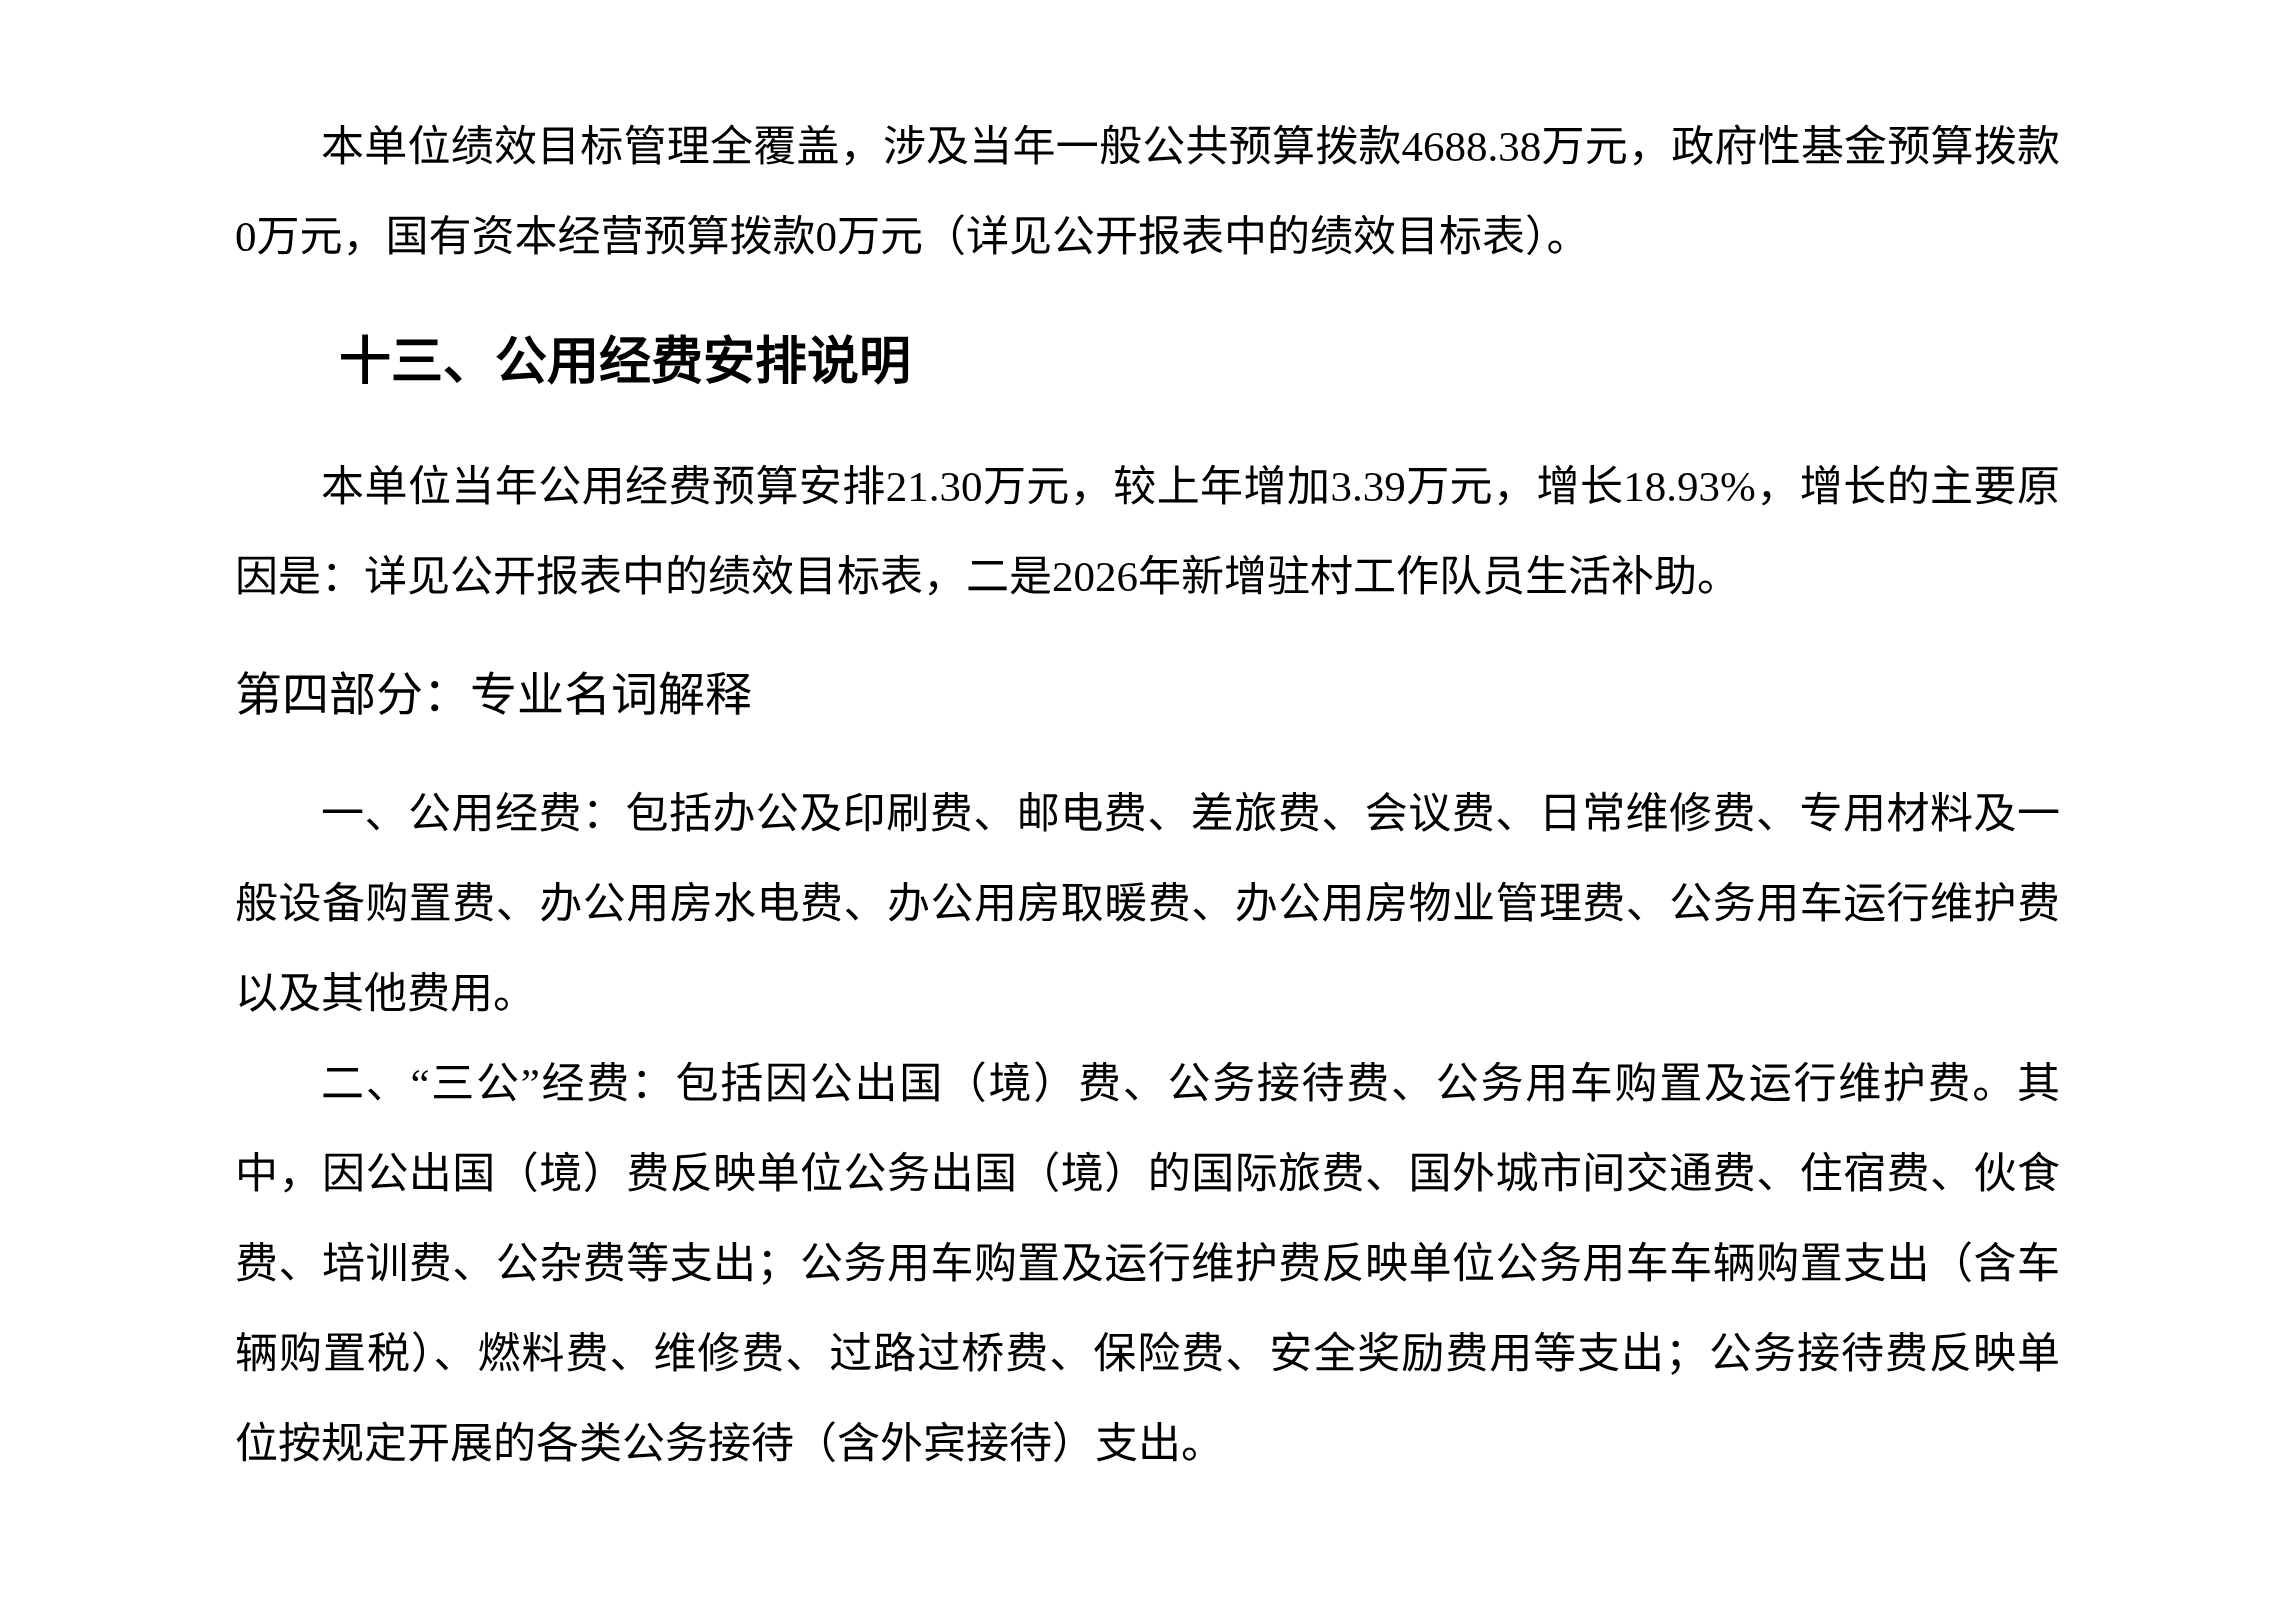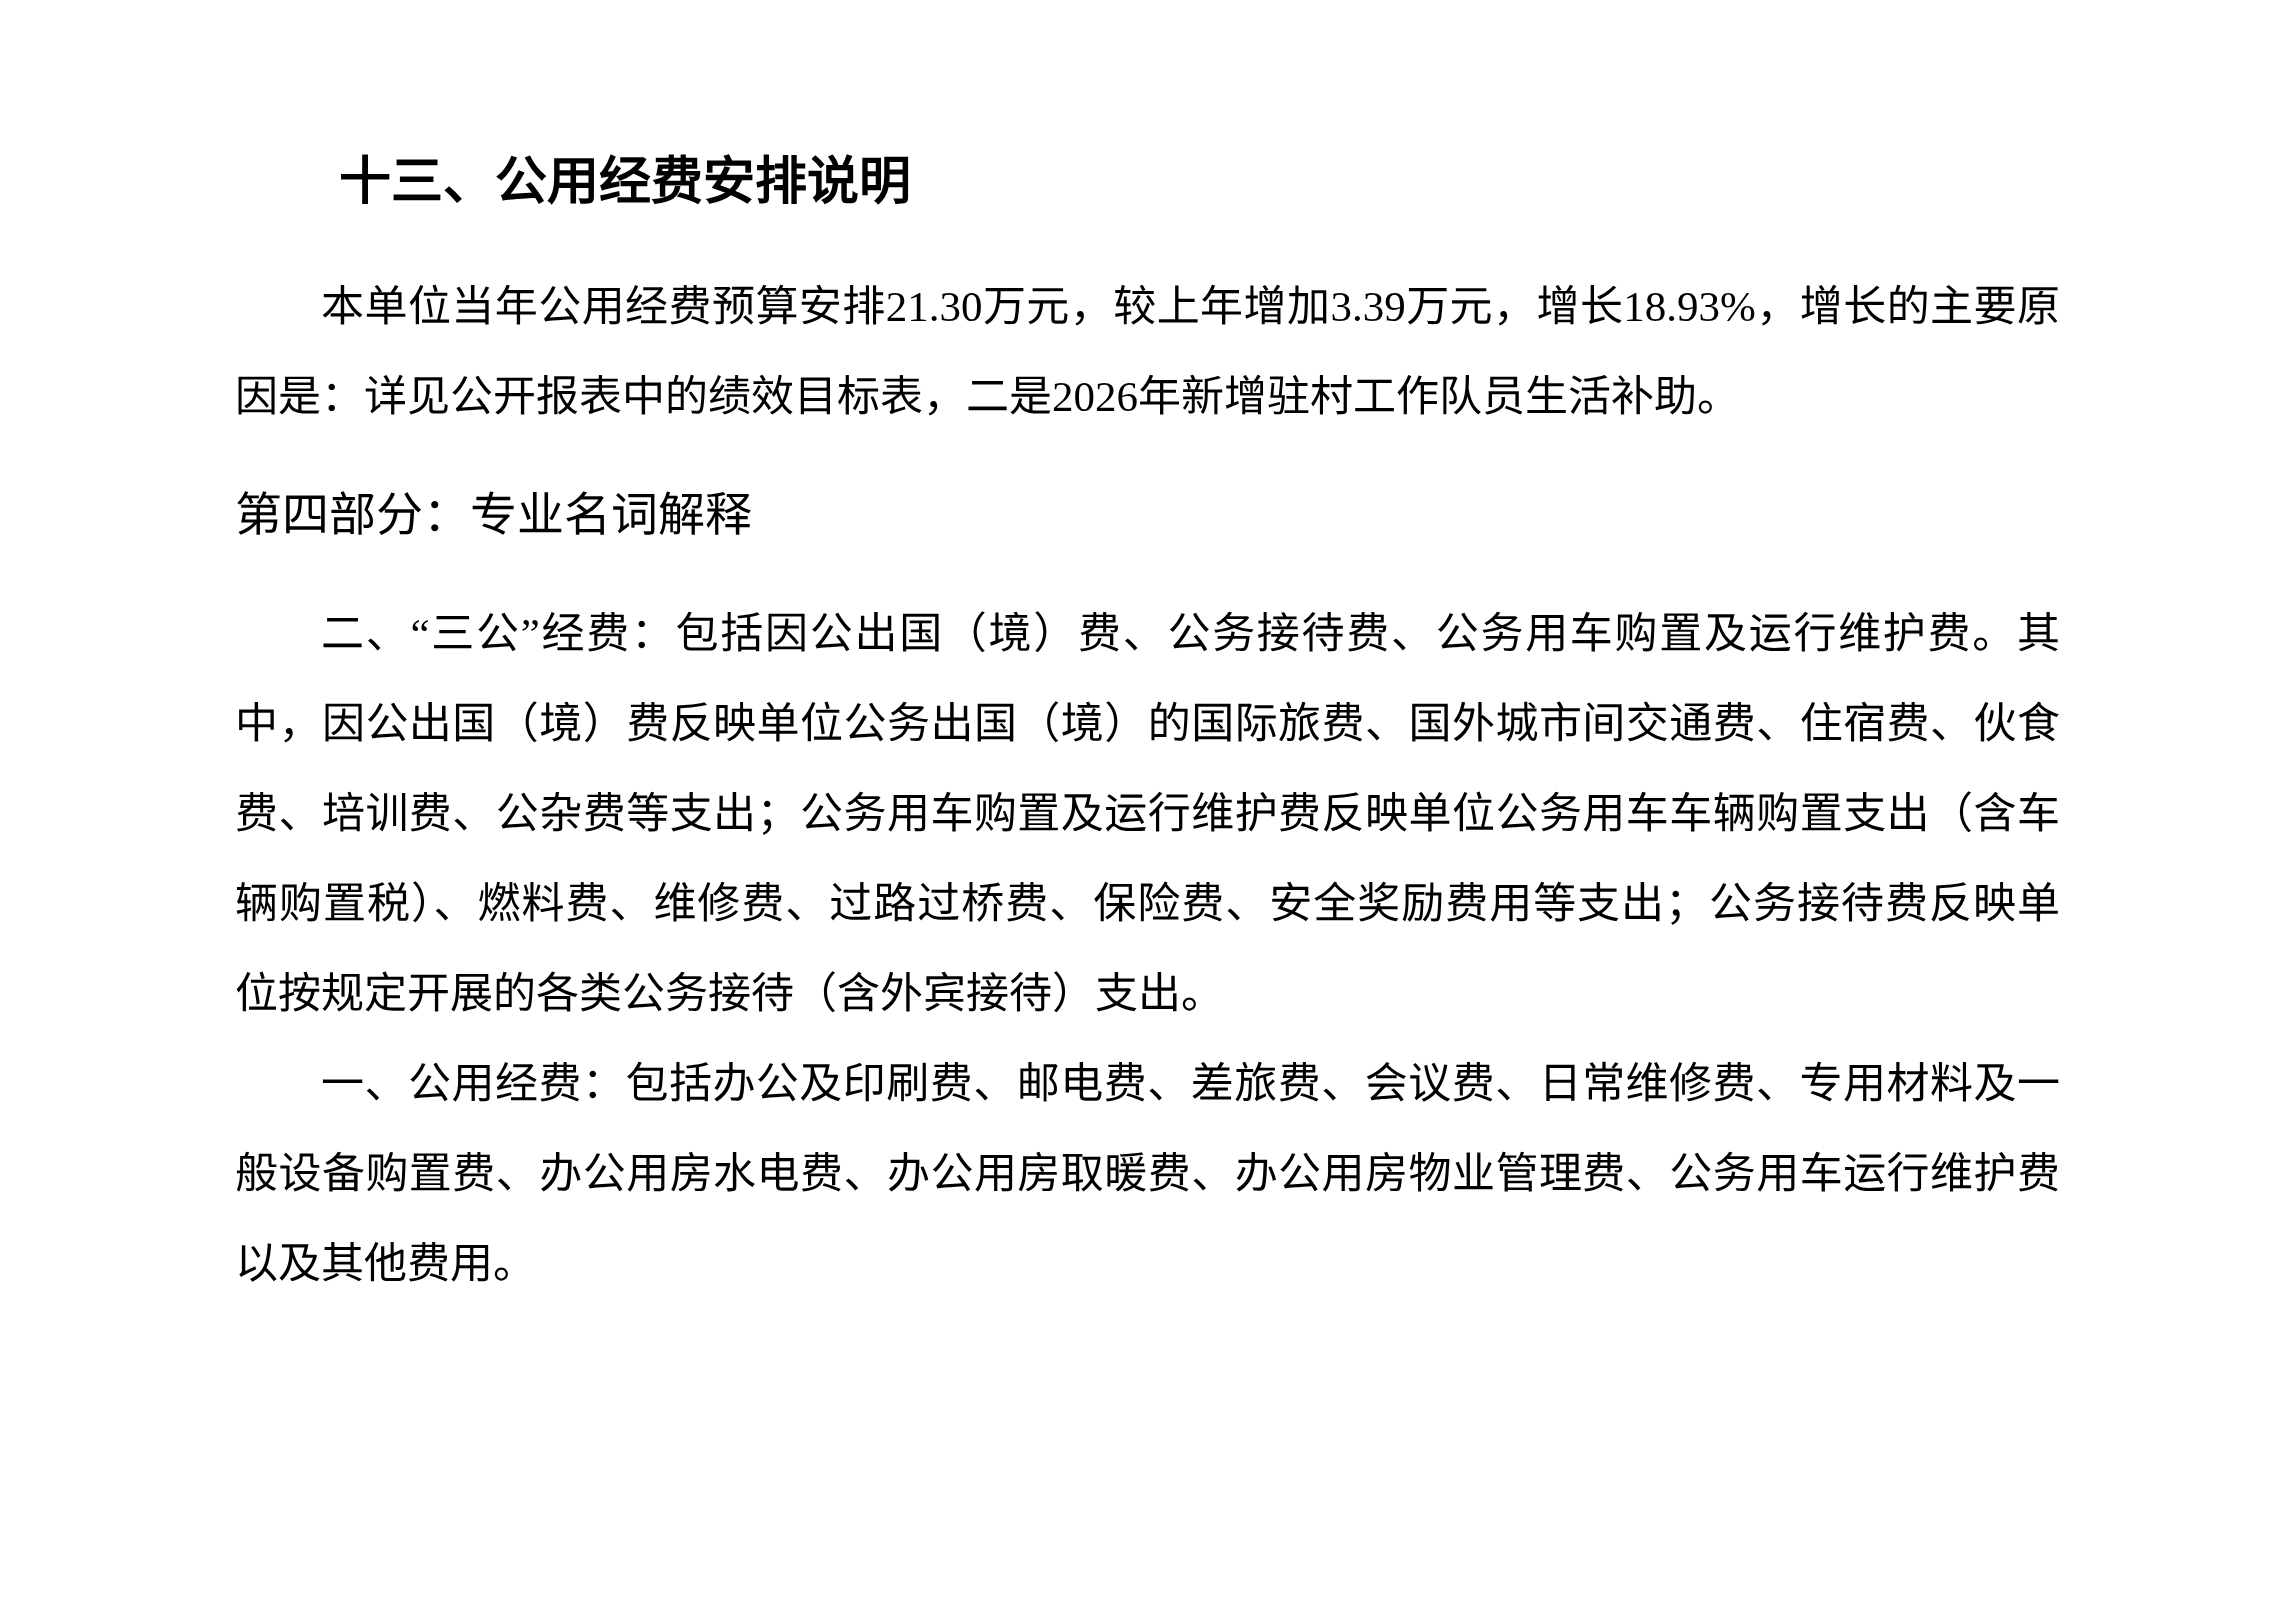--- a/index.html
+++ b/index.html
@@ -49,25 +49,26 @@
     text-indent: 0;
     font-family: "Liberation Sans", "DejaVu Sans", sans-serif;
     color: #000000;
   }
 </style>
 </head>
 <body>
 
 <div class="page">
 
+  <p class="body-para">本单位绩效目标管理全覆盖，涉及当年一般公共预算拨款4688.38万元，政府性基金预算拨款0万元，国有资本经营预算拨款0万元（详见公开报表中的绩效目标表）。</p>
 
   <h2 class="sub-heading">十三、公用经费安排说明</h2>
 
   <p class="body-para">本单位当年公用经费预算安排21.30万元，较上年增加3.39万元，增长18.93%，增长的主要原因是：详见公开报表中的绩效目标表，二是2026年新增驻村工作队员生活补助。</p>
 
   <h1 class="section-title">第四部分：专业名词解释</h1>
 
+  <p class="body-para">一、公用经费：包括办公及印刷费、邮电费、差旅费、会议费、日常维修费、专用材料及一般设备购置费、办公用房水电费、办公用房取暖费、办公用房物业管理费、公务用车运行维护费以及其他费用。</p>
+
   <p class="body-para">二、“三公”经费：包括因公出国（境）费、公务接待费、公务用车购置及运行维护费。其中，因公出国（境）费反映单位公务出国（境）的国际旅费、国外城市间交通费、住宿费、伙食费、培训费、公杂费等支出；公务用车购置及运行维护费反映单位公务用车车辆购置支出（含车辆购置税）、燃料费、维修费、过路过桥费、保险费、安全奖励费用等支出；公务接待费反映单位按规定开展的各类公务接待（含外宾接待）支出。</p>
-
-  <p class="body-para">一、公用经费：包括办公及印刷费、邮电费、差旅费、会议费、日常维修费、专用材料及一般设备购置费、办公用房水电费、办公用房取暖费、办公用房物业管理费、公务用车运行维护费以及其他费用。</p>
 
 </div>
 
 
 </body></html>

